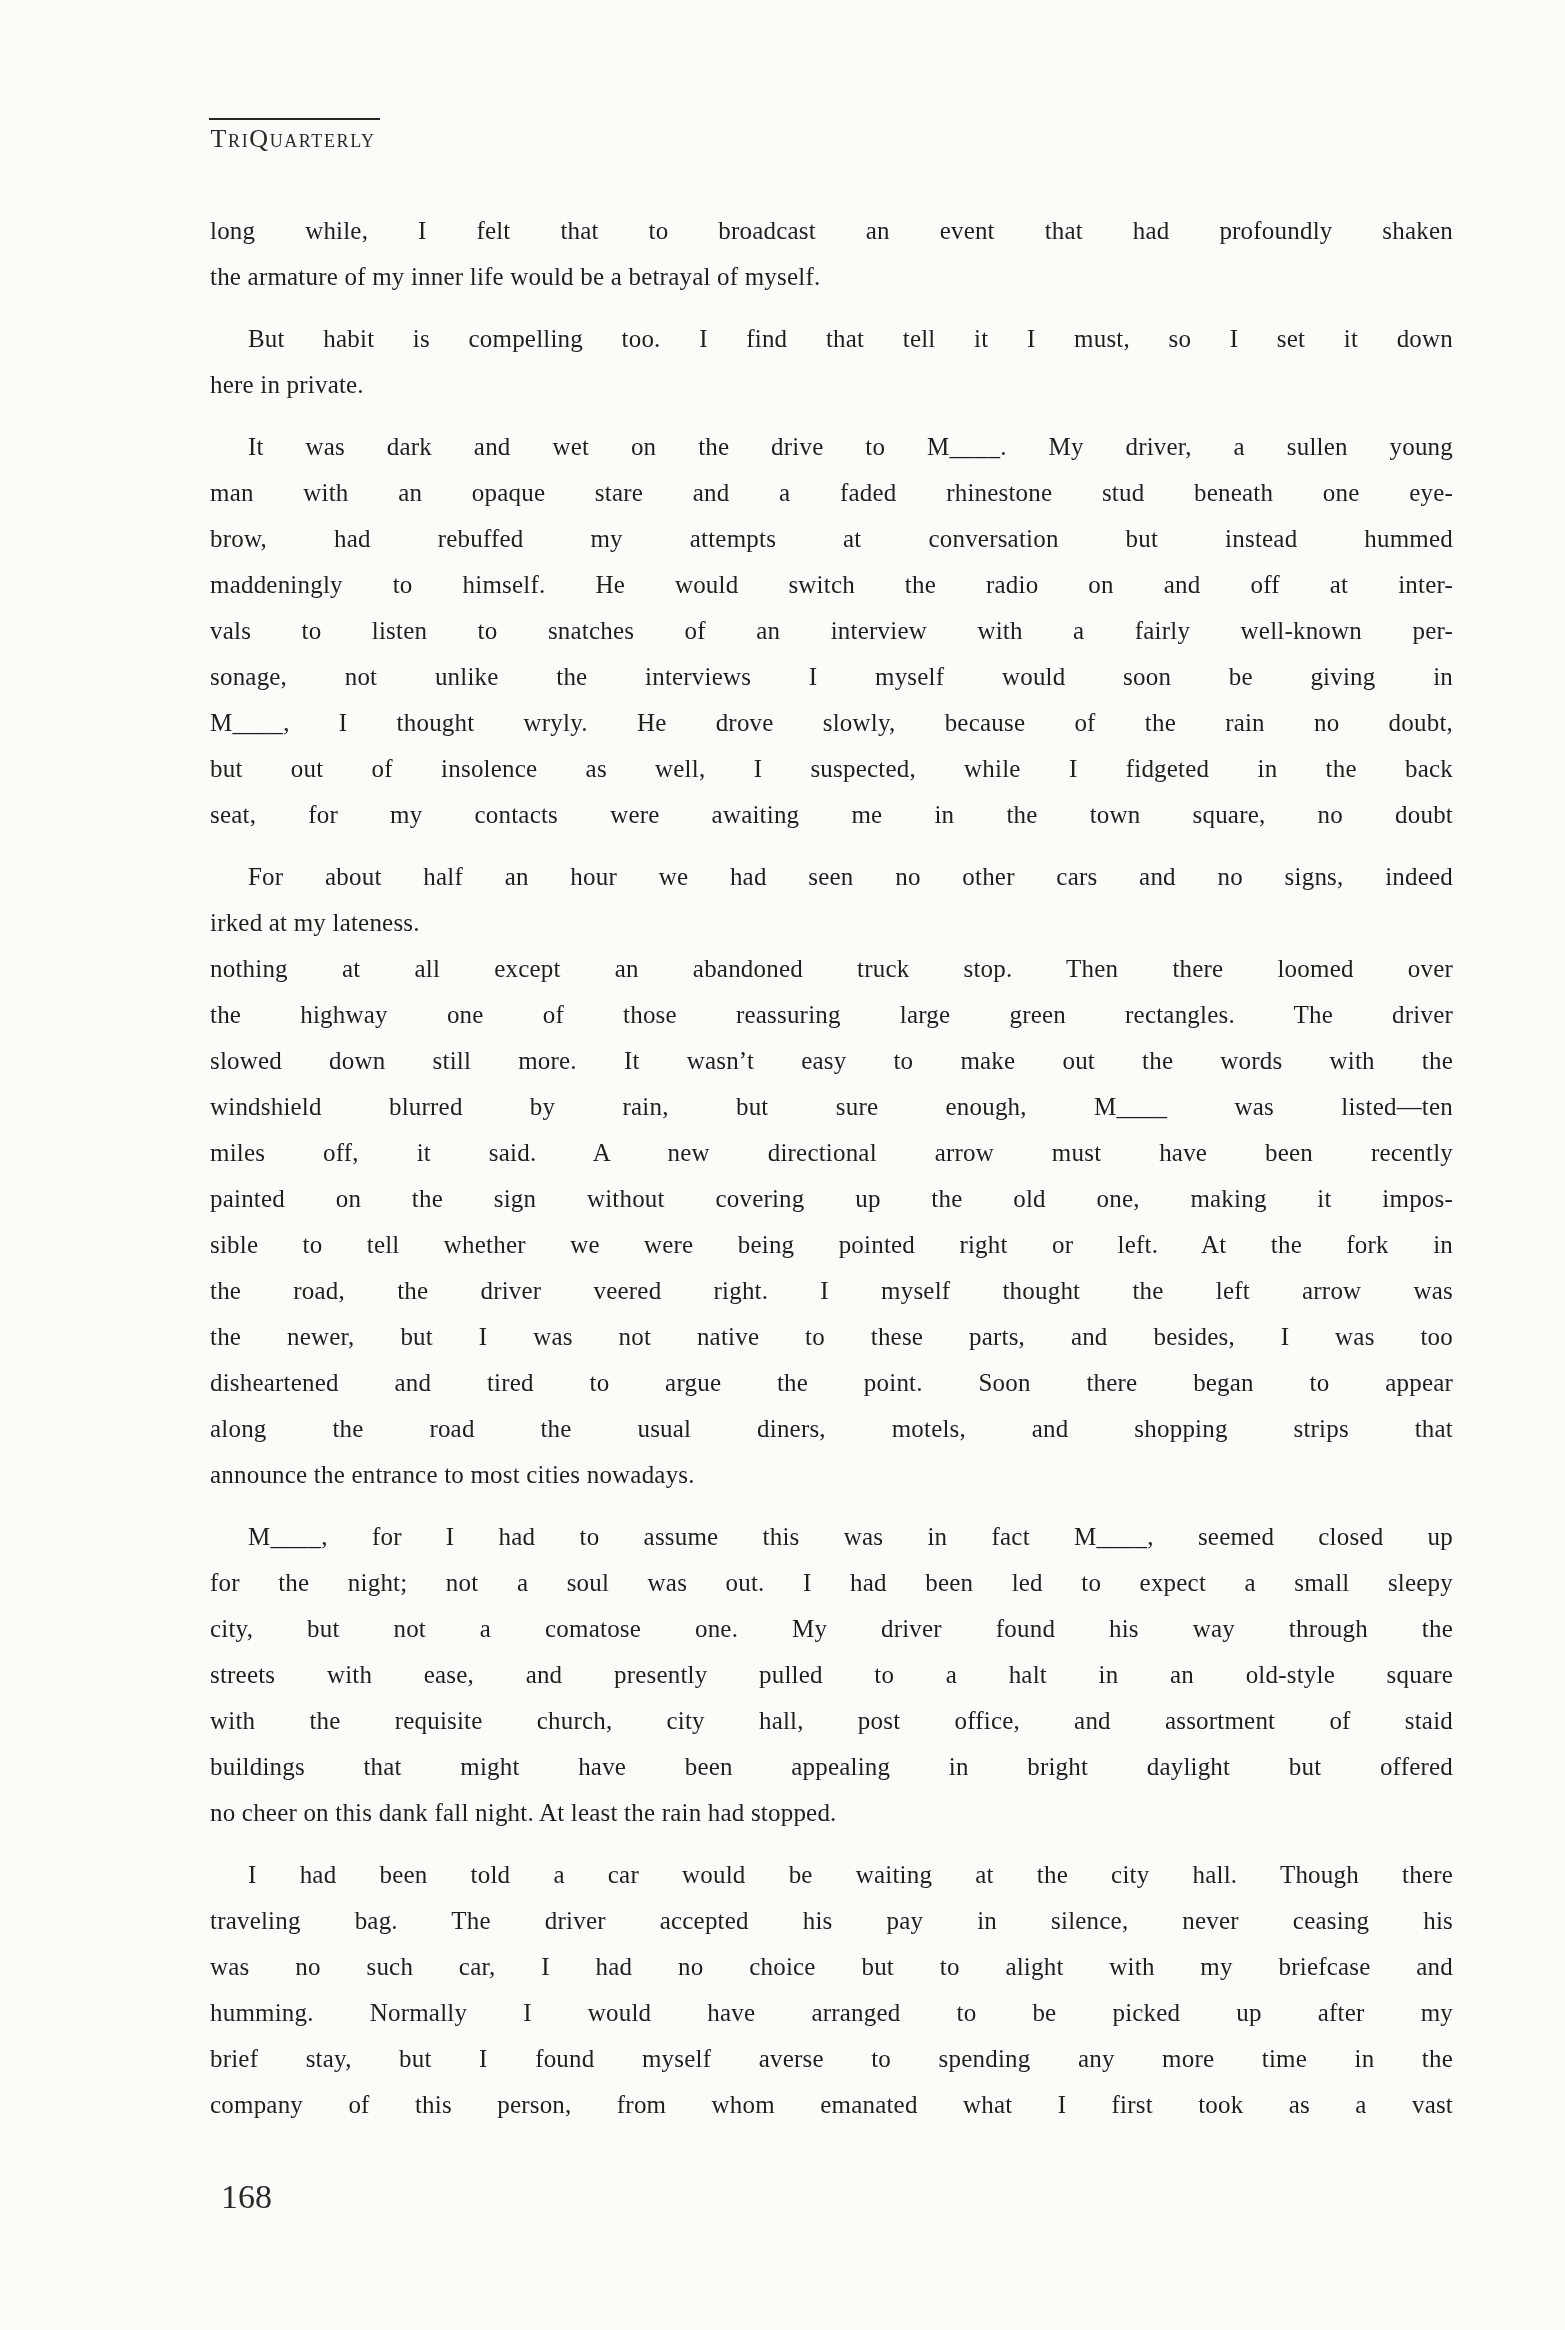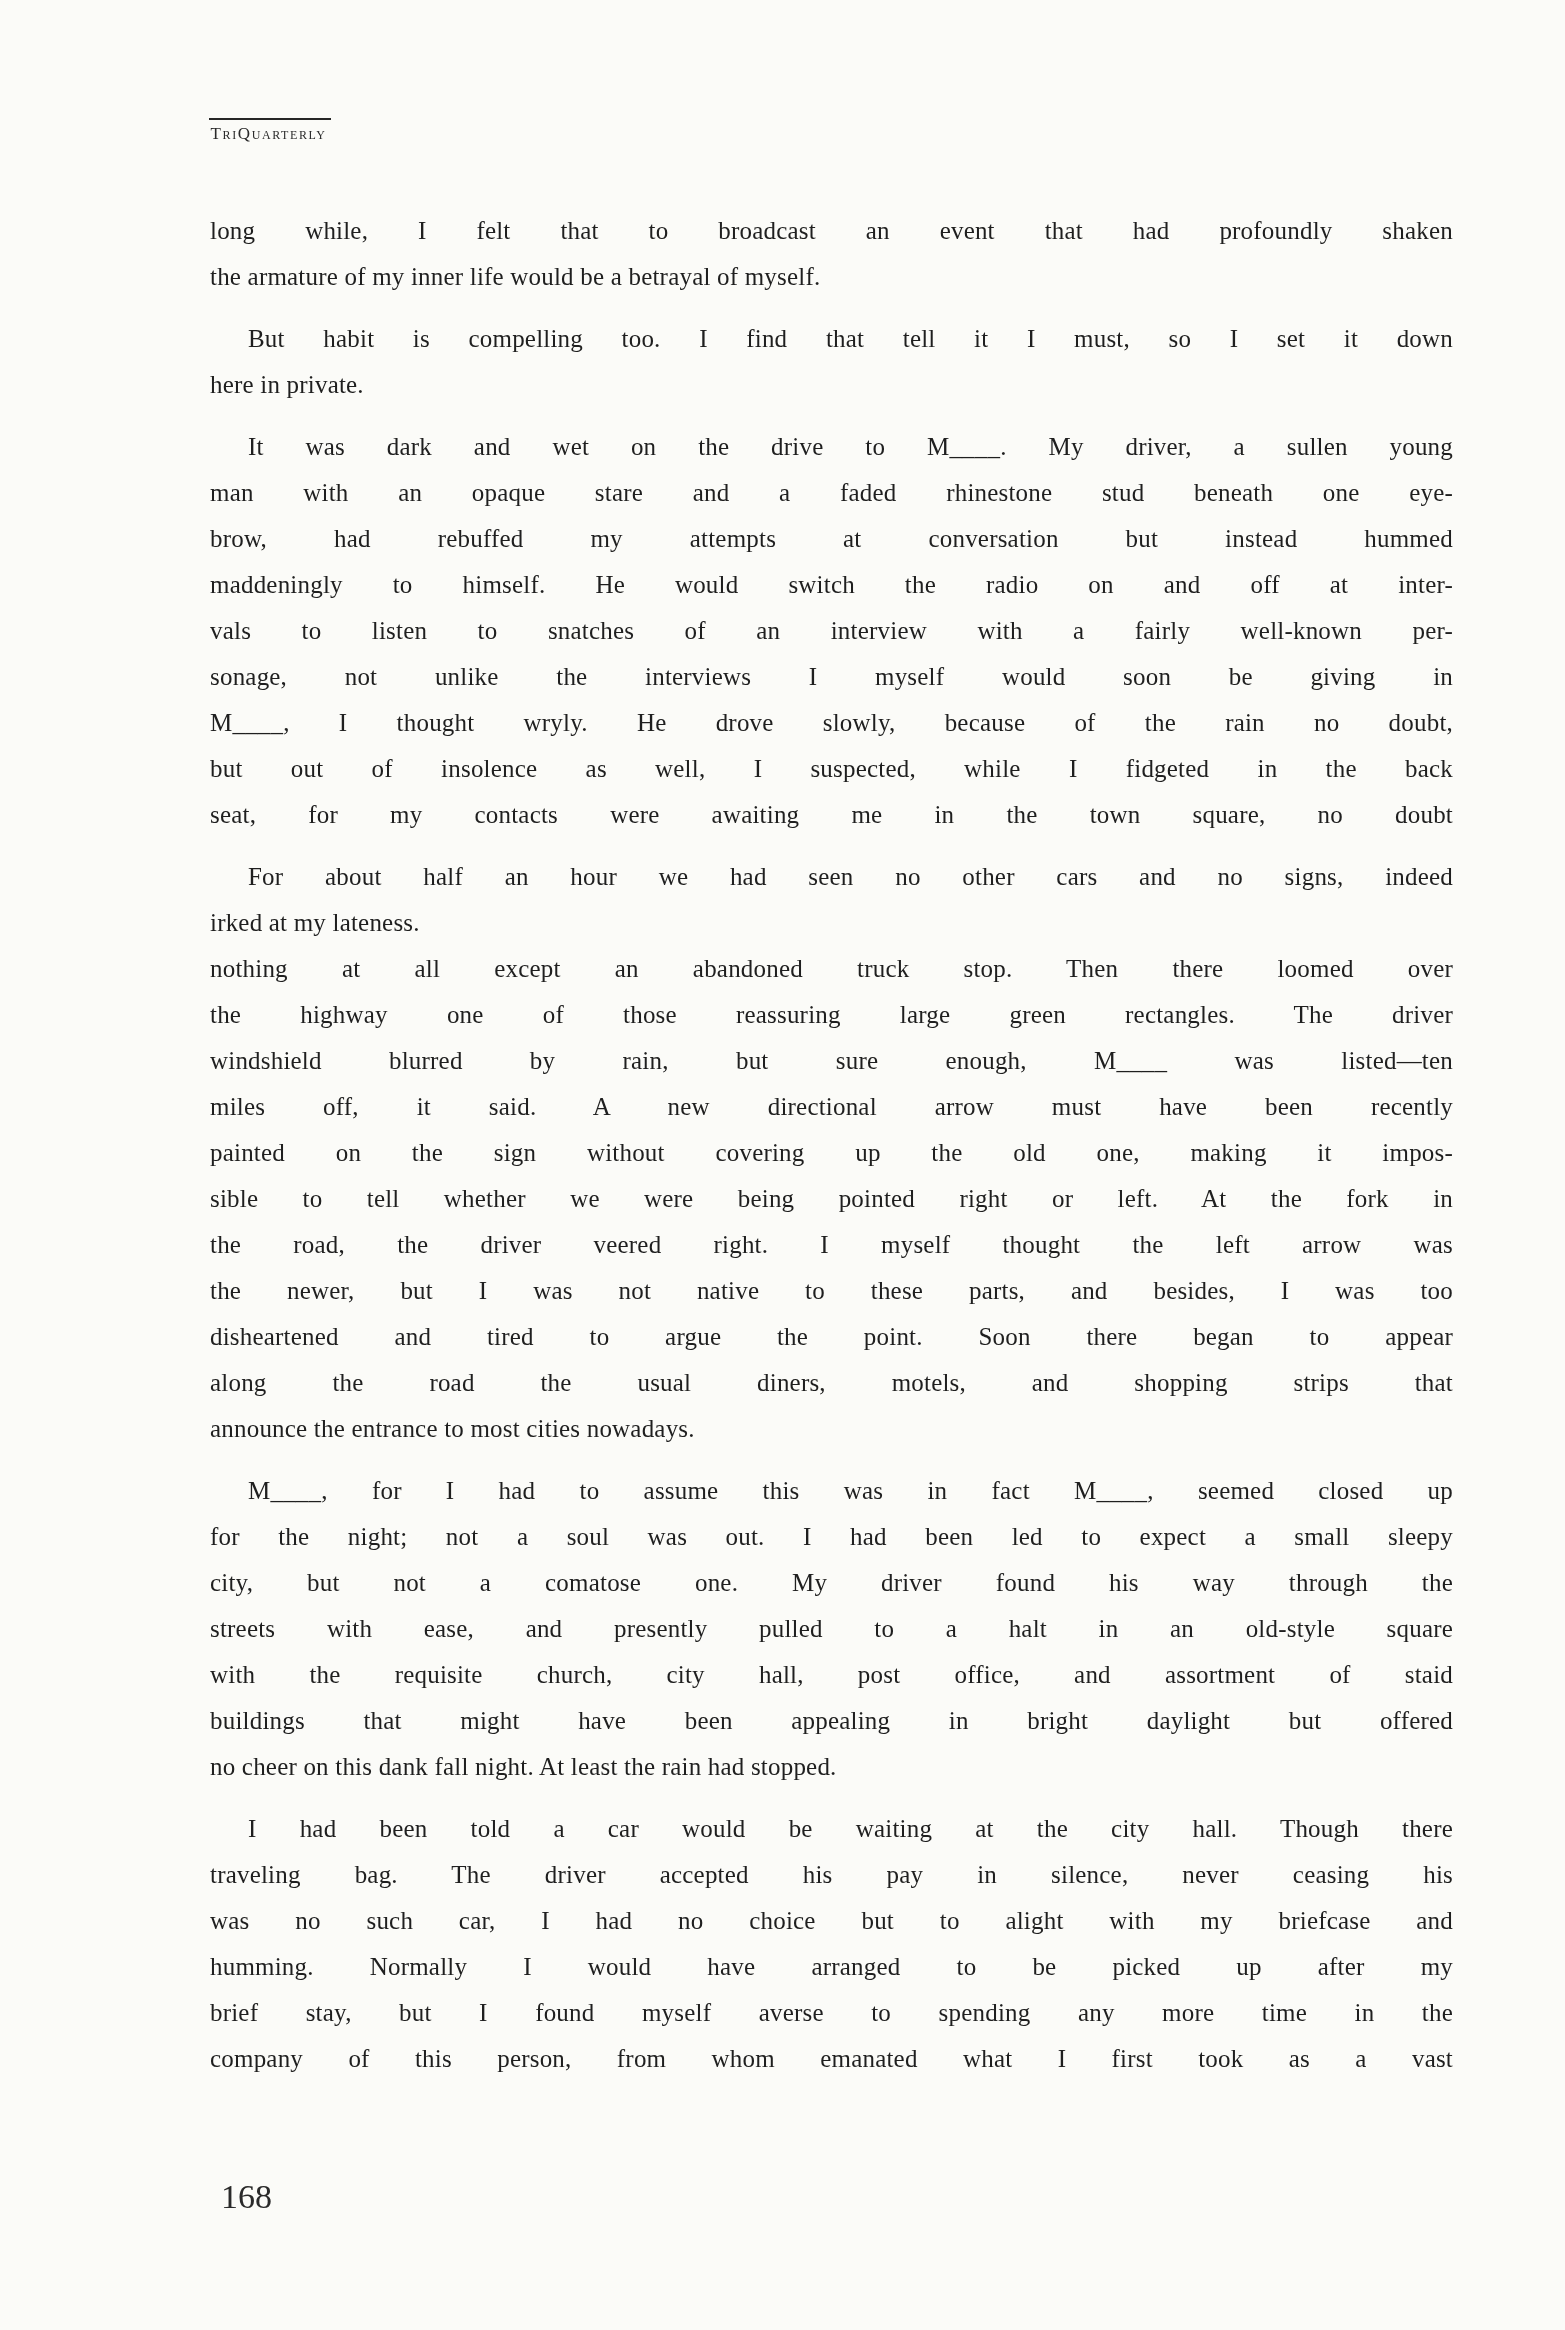--- a/index.html
+++ b/index.html
@@ -19,21 +19,21 @@
   .running-head {
     position: absolute;
     left: 209px;
     top: 118px;
     display: inline-block;
     border-top: 2.4px solid #262626;
     padding: 4px 4.8px 0 1.6px;
   }
   .running-head-title {
     font-variant: small-caps;
-    font-size: 17px;
+    font-size: 26px;
     letter-spacing: 1.6px;
     font-weight: 500;
     color: #2a2a2a;
     white-space: nowrap;
   }
   .body-text {
     position: absolute;
     left: 210px;
     top: 208px;
     width: 1243px;
@@ -82,20 +82,21 @@
       <div class="text-line">maddeningly to himself. He would switch the radio on and off at inter-</div>
       <div class="text-line">vals to listen to snatches of an interview with a fairly well-known per-</div>
       <div class="text-line">sonage, not unlike the interviews I myself would soon be giving in</div>
       <div class="text-line">M____, I thought wryly. He drove slowly, because of the rain no doubt,</div>
       <div class="text-line">but out of insolence as well, I suspected, while I fidgeted in the back</div>
       <div class="text-line">seat, for my contacts were awaiting me in the town square, no doubt</div>
       <div class="text-line indent">For about half an hour we had seen no other cars and no signs, indeed</div>
       <div class="text-line para-end">irked at my lateness.</div>
       <div class="text-line">nothing at all except an abandoned truck stop. Then there loomed over</div>
       <div class="text-line">the highway one of those reassuring large green rectangles. The driver</div>
+      <div class="text-line">slowed down still more. It wasn’t easy to make out the words with the</div>
       <div class="text-line">windshield blurred by rain, but sure enough, M____ was listed—ten</div>
       <div class="text-line">miles off, it said. A new directional arrow must have been recently</div>
       <div class="text-line">painted on the sign without covering up the old one, making it impos-</div>
       <div class="text-line">sible to tell whether we were being pointed right or left. At the fork in</div>
       <div class="text-line">the road, the driver veered right. I myself thought the left arrow was</div>
       <div class="text-line">the newer, but I was not native to these parts, and besides, I was too</div>
       <div class="text-line">disheartened and tired to argue the point. Soon there began to appear</div>
       <div class="text-line">along the road the usual diners, motels, and shopping strips that</div>
       <div class="text-line para-end">announce the entrance to most cities nowadays.</div>
       <div class="text-line indent">M____, for I had to assume this was in fact M____, seemed closed up</div>

